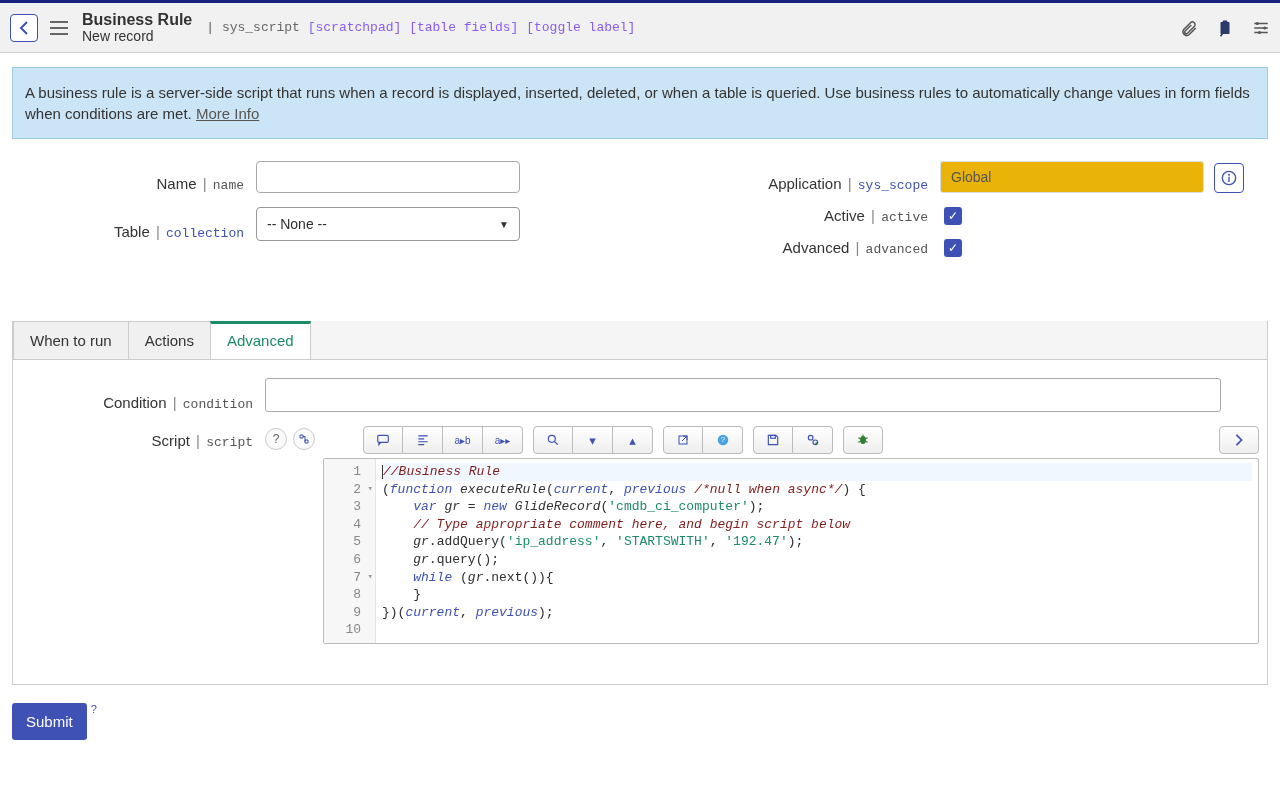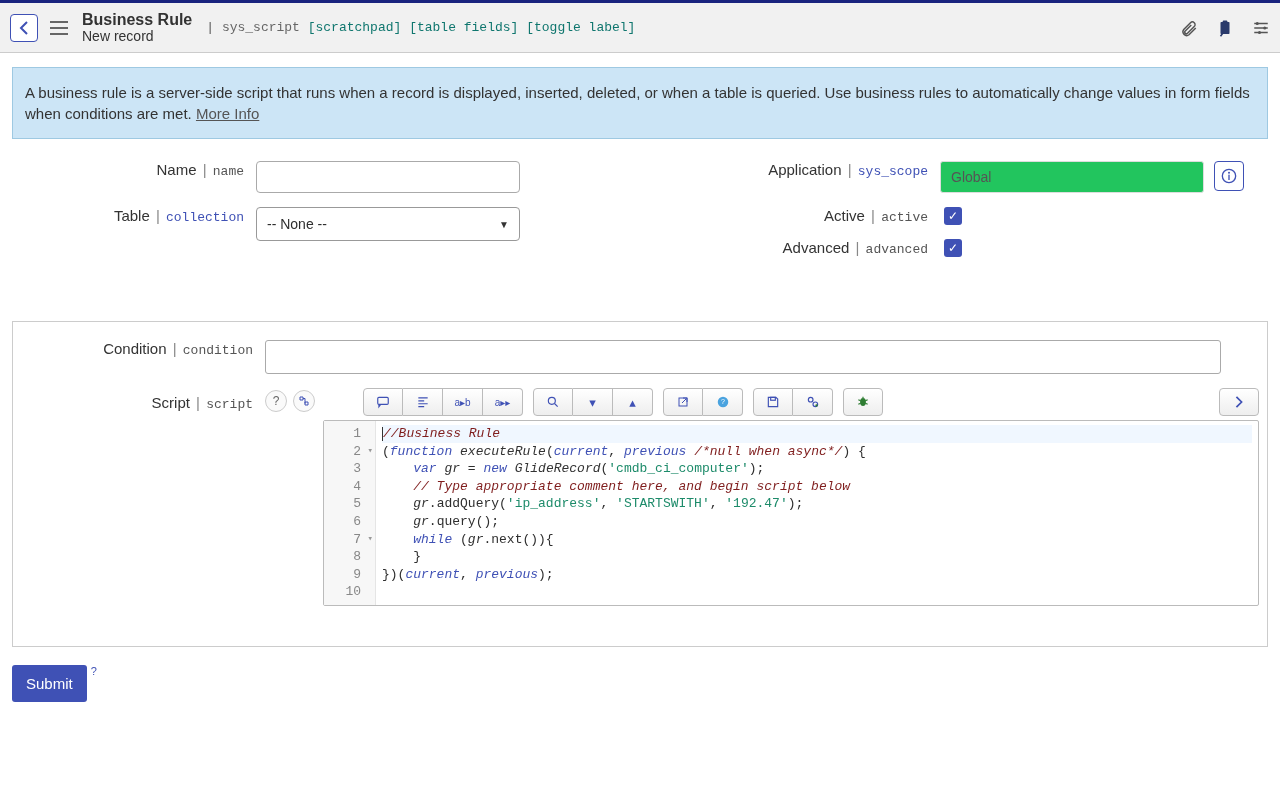--- a/index.html
+++ b/index.html
@@ -13,52 +13,52 @@
   width: 28px; height: 28px; border: 1px solid #3f51b5; border-radius: 4px;
   display: flex; align-items: center; justify-content: center; color: #3f51b5;
   cursor: pointer; margin-right: 12px; background: #fff;
 }
 .menu-icon { width: 18px; cursor: pointer; margin-right: 14px; color: #666; }
 .title-block { margin-right: 10px; }
 .title-main { font-size: 16px; font-weight: 600; color: #333; line-height: 1.1; }
 .title-sub { font-size: 14px; color: #333; line-height: 1.1; }
 .sys-path { font-family: "Courier New", monospace; font-size: 13px; color: #666; margin-left: 4px; }
 .sys-path .sep { color: #555; }
-.sys-path .link { color: #0f766e; cursor: pointer; }
+.sys-path .link { color: #8b5cf6; cursor: pointer; }
 .header-right { margin-left: auto; display: flex; gap: 18px; align-items: center; color: #444; }
 .hr-icon { width: 18px; height: 18px; cursor: pointer; }
 
 .info-banner {
   margin: 14px 12px; padding: 14px 12px;
   background: #cce5f6; border: 1px solid #9ec9e2; border-left: 1px solid #9ec9e2;
   font-size: 15px; color: #333; line-height: 1.4;
 }
 .info-banner a { color: #555; text-decoration: underline; cursor: pointer; }
 
 .form-area { padding: 8px 12px 20px 12px; display: flex; }
 .form-col { flex: 1; }
-.form-row { display: flex; align-items: flex-start; margin-bottom: 14px; }
+.form-row { display: flex; align-items: flex-end; margin-bottom: 14px; }
 .lbl {
   width: 244px; text-align: right; padding-right: 12px; font-size: 15px; color: #333;
 }
 .lbl .tech { color: #555; font-family: "Courier New", monospace; font-size: 13px; }
 .lbl .sep2 { color: #888; margin: 0 2px; }
 .lbl .scope-tech { color: #3f51b5; font-family: "Courier New", monospace; font-size: 13px; }
 .txt-input {
   width: 264px; height: 32px; border: 1px solid #aaa; border-radius: 4px; padding: 0 8px; font-size: 14px;
 }
 .select-wrap {
   width: 264px; height: 34px; border: 1px solid #999; border-radius: 4px;
   display: flex; align-items: center; padding: 0 10px; justify-content: space-between; cursor: pointer;
   background: #fff;
 }
 .caret { font-size: 10px; color: #333; }
 
 .ro-field {
-  width: 264px; height: 32px; background: #22c55e; border: 1px solid #ddd; border-radius: 3px;
+  width: 264px; height: 32px; background: #eab308; border: 1px solid #ddd; border-radius: 3px;
   padding: 0 10px; display: flex; align-items: center; color: #555;
 }
 .info-btn {
   width: 30px; height: 30px; border: 1px solid #3f51b5; border-radius: 4px;
   display: flex; align-items: center; justify-content: center; color: #3f51b5; margin-left: 10px;
   cursor: pointer; background: #fff;
 }
 .chk {
   width: 18px; height: 18px; background: #3f51b5; border-radius: 3px; display: flex;
   align-items: center; justify-content: center; color: #fff; font-size: 12px; cursor: pointer;
@@ -223,20 +223,25 @@
       <div class="chk">✓</div>
     </div>
     <div class="form-row">
       <div class="lbl" style="width:300px;"><span>Advanced</span> <span class="sep2">|</span> <span class="tech">advanced</span></div>
       <div class="chk">✓</div>
     </div>
   </div>
 </div>
 
 <div class="tabs-wrap">
+  <div class="tabbar">
+    <div class="tab">When to run</div>
+    <div class="tab">Actions</div>
+    <div class="tab active">Advanced</div>
+  </div>
   <div class="tab-body">
     <div class="form-row" style="padding:0 8px;">
       <div class="lbl"><span>Condition</span> <span class="sep2">|</span> <span class="tech">condition</span></div>
       <input class="cond-input" value="" style="">
     </div>
 
     <div class="script-row" style="padding:0 8px;">
       <div class="lbl" style="padding-top:6px;"><span>Script</span> <span class="sep2">|</span> <span class="tech">script</span></div>
       <div class="script-tools-left">
         <div class="round-icon">?</div>

